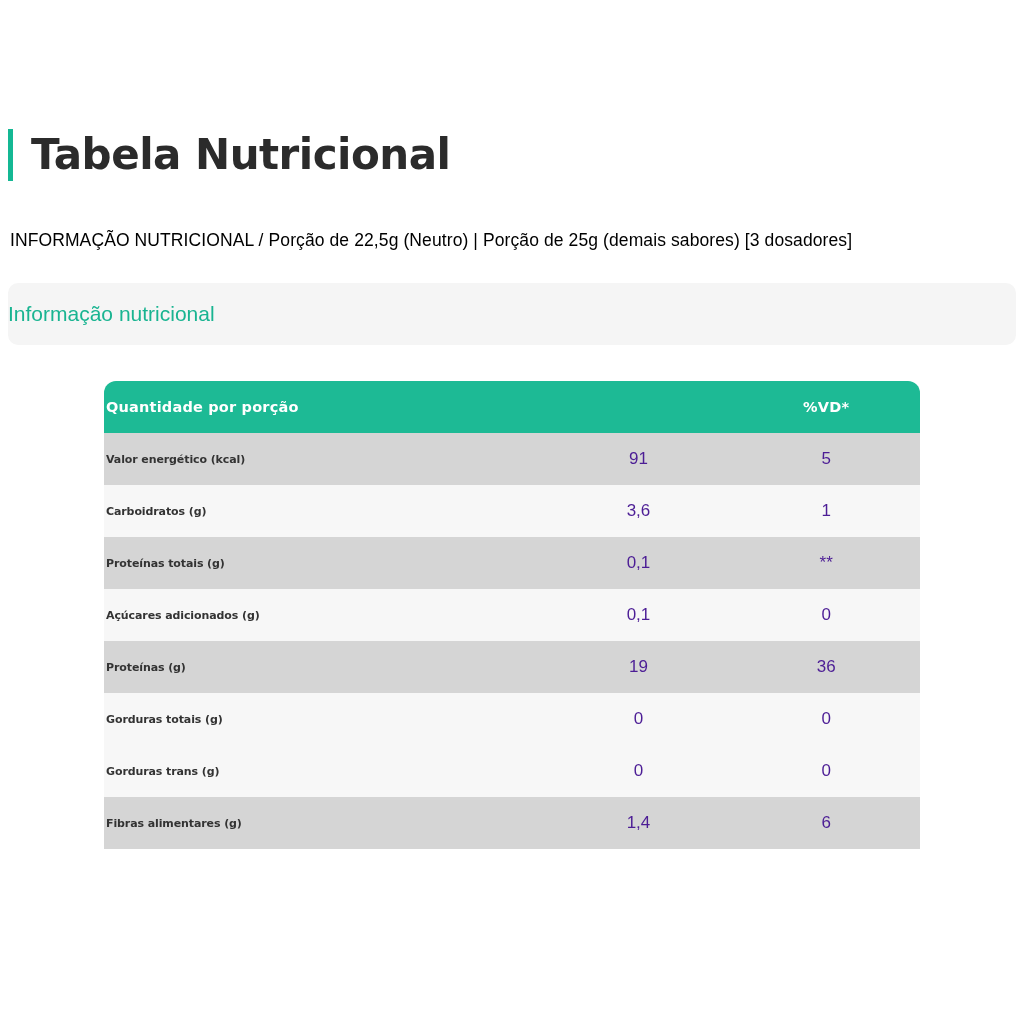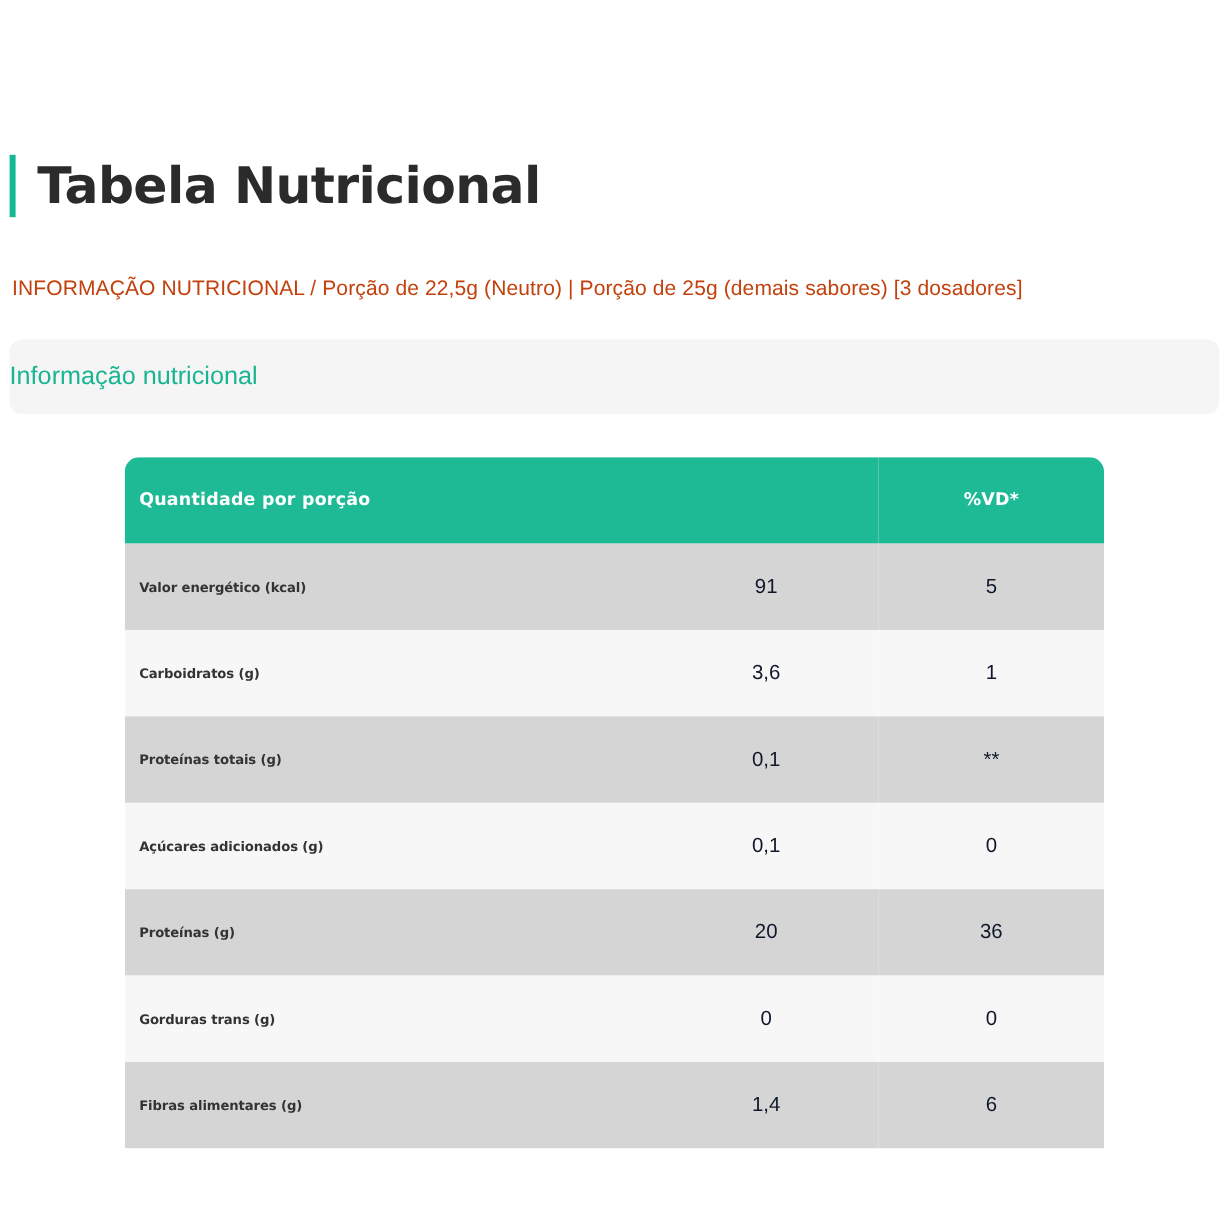--- a/index.html
+++ b/index.html
@@ -43,21 +43,21 @@
     font-weight: bold;
     letter-spacing: -0.5px;
     color: #2b2b2b;
     line-height: 1;
   }
 
   
   .subtitle {
     margin: 26px 0 17px 10px;
     font-size: 17.5px;
-    color: #c2410c;
+    color: #000000;
     letter-spacing: 0.1px;
     white-space: nowrap;
   }
 
   
   .banner {
     margin: 32px 8px 0 8px;
     height: 62px;
     border-radius: 10px;
     background: #f5f5f5;
@@ -76,21 +76,21 @@
     width: 816px;
     border-radius: 12px 12px 0 0;
     overflow: hidden;
   }
   table.nutri {
     width: 100%;
     border-collapse: collapse;
     table-layout: fixed;
   }
   table.nutri th, table.nutri td {
-    padding: 12px;
+    padding: 2px;
     height: 48px;
     vertical-align: middle;
   }
   thead th {
     background: #1dba95;
     color: #ffffff;
     font-family: "DejaVu Sans", sans-serif;
     font-size: 14.5px;
     font-weight: bold;
     letter-spacing: 0.2px;
@@ -108,21 +108,21 @@
     padding-left: 20px;
     font-family: "DejaVu Sans", sans-serif;
     font-weight: bold;
     font-size: 11px;
     color: #333333;
     letter-spacing: -0.1px;
   }
   td.col-qty, td.col-vd {
     text-align: center;
     font-size: 17px;
-    color: #0f172a;
+    color: #4c1d95;
   }
   col.name { width: 54%; }
   col.qty  { width: 23%; }
   col.vd   { width: 23%; }
 </style>
 </head>
 <body>
 
 <div class="page">
 
@@ -167,22 +167,27 @@
           <td class="col-qty">0,1</td>
           <td class="col-vd">**</td>
         </tr>
         <tr class="even">
           <td class="col-name">Açúcares adicionados (g)</td>
           <td class="col-qty">0,1</td>
           <td class="col-vd">0</td>
         </tr>
         <tr class="odd">
           <td class="col-name">Proteínas (g)</td>
-          <td class="col-qty">20</td>
+          <td class="col-qty">19</td>
           <td class="col-vd">36</td>
+        </tr>
+        <tr class="even">
+          <td class="col-name">Gorduras totais (g)</td>
+          <td class="col-qty">0</td>
+          <td class="col-vd">0</td>
         </tr>
         <tr class="even">
           <td class="col-name">Gorduras trans (g)</td>
           <td class="col-qty">0</td>
           <td class="col-vd">0</td>
         </tr>
         <tr class="odd">
           <td class="col-name">Fibras alimentares (g)</td>
           <td class="col-qty">1,4</td>
           <td class="col-vd">6</td>

